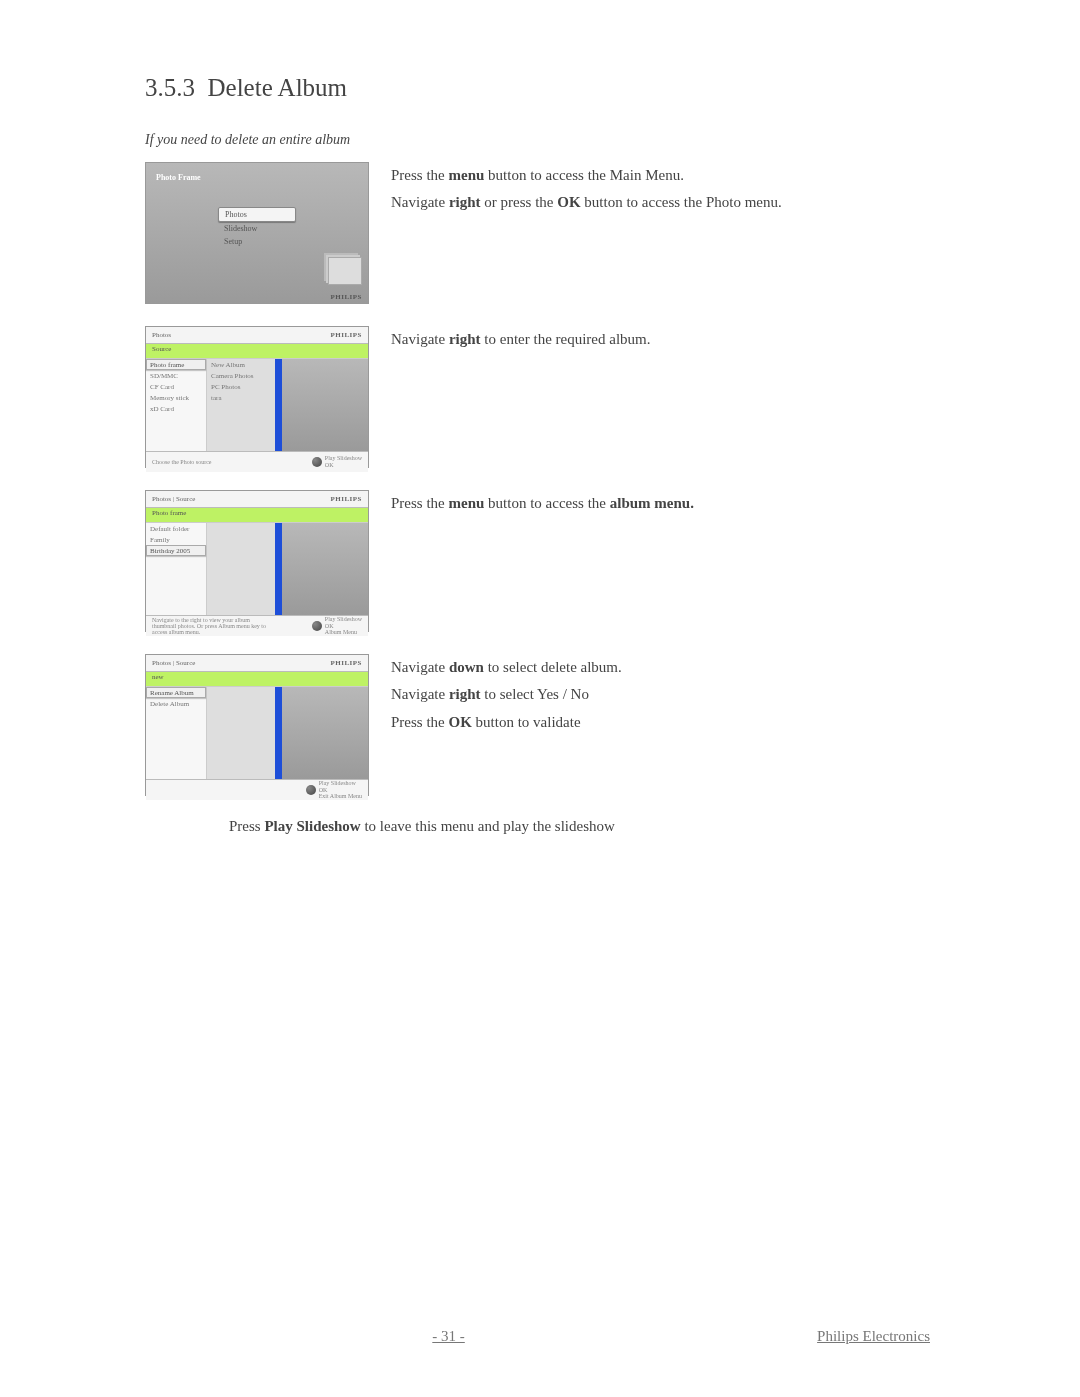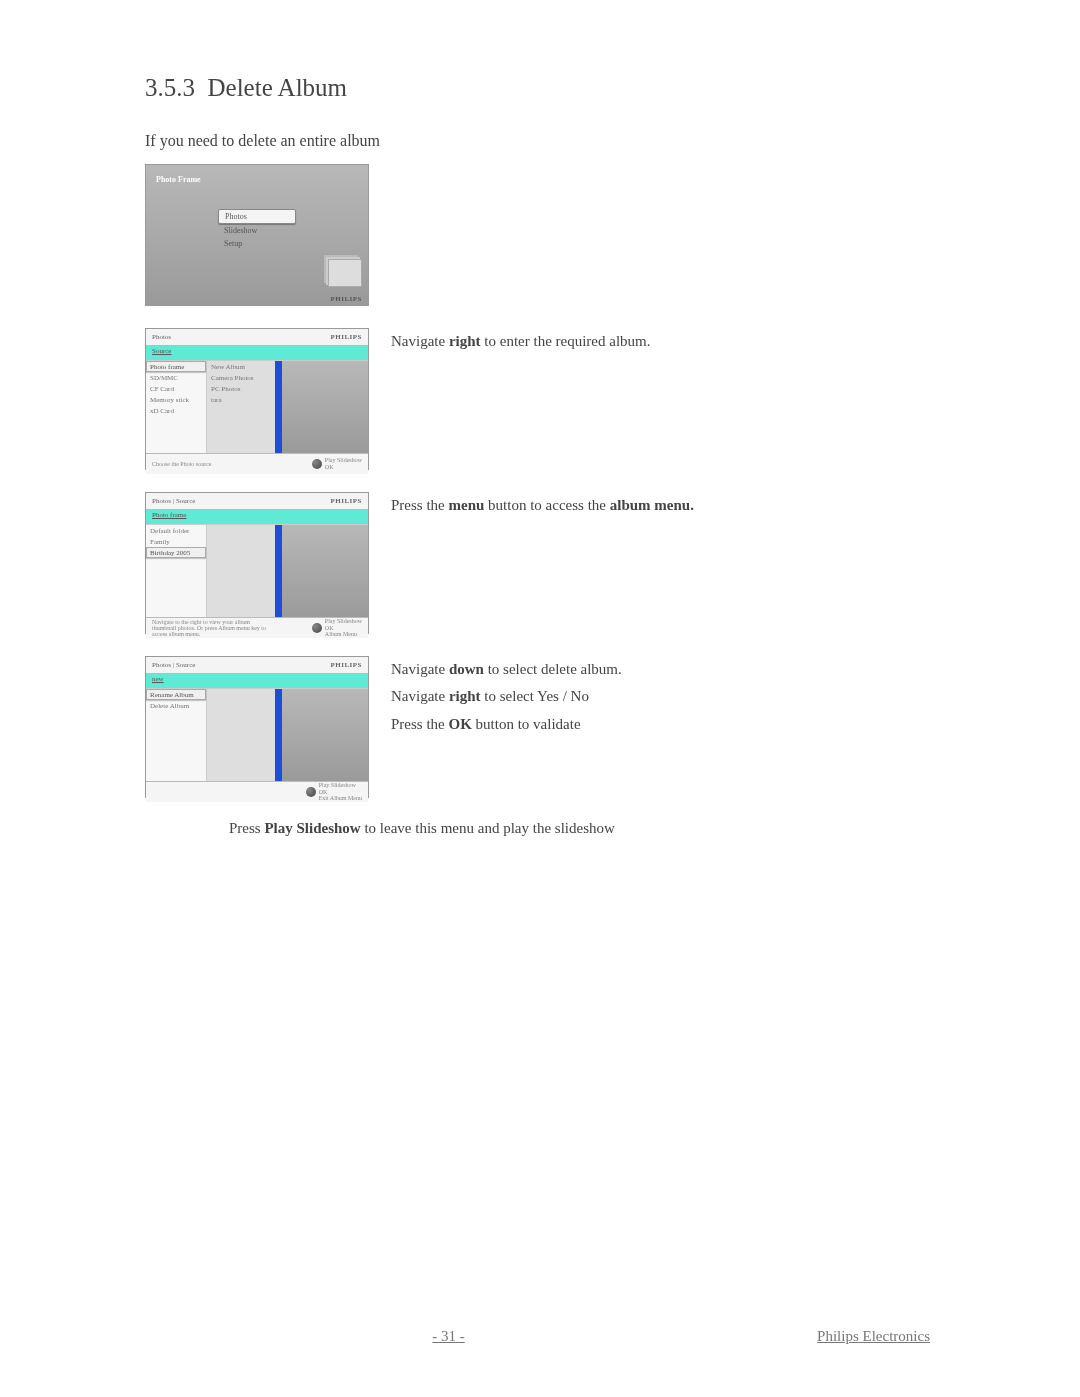--- a/index.html
+++ b/index.html
@@ -15,23 +15,24 @@
   .page {
     padding: 74px 140px 50px 145px;
   }
   .section-title {
     font-size: 25px;
     font-weight: normal;
     color: #444;
     margin: 0 0 30px 0;
   }
   .subtitle {
-    font-size: 16px;
+    font-size: 14px;
     color: #444;
     margin: 0 0 14px 0;
+    font-style: italic;
   }
   .step {
     display: flex;
     margin-bottom: 22px;
     align-items: flex-start;
   }
   .thumb {
     width: 222px;
     flex: 0 0 222px;
     margin-right: 22px;
@@ -56,21 +57,21 @@
   .shot1 .menu { position:absolute; top:44px; left:72px; width:78px; }
   .shot1 .menu .mi { padding:2px 6px; font-size:8px; color:#555; }
   .shot1 .menu .mi.sel { background:#f4f4f4; border:1px solid #888; border-radius:2px; box-shadow:0 1px 1px rgba(0,0,0,.3);}
   .shot1 .pic { position:absolute; right:6px; bottom:18px; width:32px; height:26px; background:#ddd; border:1px solid #aaa; box-shadow:-2px -2px 0 #ccc, -4px -4px 0 #bbb;}
   .shot1 .brand { position:absolute; right:6px; bottom:2px; font-size:7px; font-weight:bold; letter-spacing:0.5px; color:#555;}
 
   
   .listshot { height: 140px; background:#e8e8e8; }
   .listshot .hdr { height:16px; background:#f4f4f4; border-bottom:1px solid #bbb; display:flex; justify-content:space-between; align-items:center; padding:0 6px; font-size:7px; color:#666;}
   .listshot .hdr .br { font-weight:bold; letter-spacing:0.5px;}
-  .listshot .sub { height:12px; padding:1px 6px; font-size:7px; border-bottom:1px solid #ccc; background:#5eead4;text-decoration:underline;}
+  .listshot .sub { height:12px; padding:1px 6px; font-size:7px; border-bottom:1px solid #ccc; background:#bef264;}
   .listshot .body { display:flex; height:92px; }
   .listshot .col1 { width:60px; background:#f7f7f7; border-right:1px solid #ccc; }
   .listshot .col2 { width:68px; background:#dedede; border-right:7px solid #1d4ed8; }
   .listshot .col3 { flex:1; background:linear-gradient(180deg,#b8b8b8,#9a9a9a);}
   .listshot .li { font-size:7px; padding:1.5px 4px; color:#777; }
   .listshot .li.sel { background:#f0f0f0; box-shadow:inset 0 0 0 1px #aaa, 0 1px 1px rgba(0,0,0,.2); color:#555;}
   .listshot .btm { height:20px; background:#f5f5f5; border-top:1px solid #bbb; display:flex; justify-content:space-between; align-items:center; padding:0 6px; font-size:6px; color:#888;}
   .listshot .btm .ctrl { display:flex; align-items:center; gap:3px;}
   .listshot .btm .dot { width:10px; height:10px; border-radius:50%; background:radial-gradient(circle at 30% 30%, #888,#444); flex:0 0 10px;}
   .listshot .btm .labels div { line-height:1.1; }
@@ -112,20 +113,24 @@
         <div class="thumb shot1">
           <div class="title-bar">Photo Frame</div>
           <div class="menu">
             <div class="mi sel">Photos</div>
             <div class="mi">Slideshow</div>
             <div class="mi">Setup</div>
           </div>
           <div class="pic"></div>
           <div class="brand">PHILIPS</div>
         </div>
+        <div class="step-text">
+          <p>Press the <strong>menu</strong> button to access the Main Menu.</p>
+          <p>Navigate <strong>right</strong> or press the <strong>OK</strong> button to access the Photo menu.</p>
+        </div>
       </div>
       <div class="step">
         <div class="thumb listshot">
           <div class="hdr">
             <span>Photos</span>
             <span class="br">PHILIPS</span>
           </div>
           <div class="sub">Source</div>
           <div class="body">
             <div class="col1">

